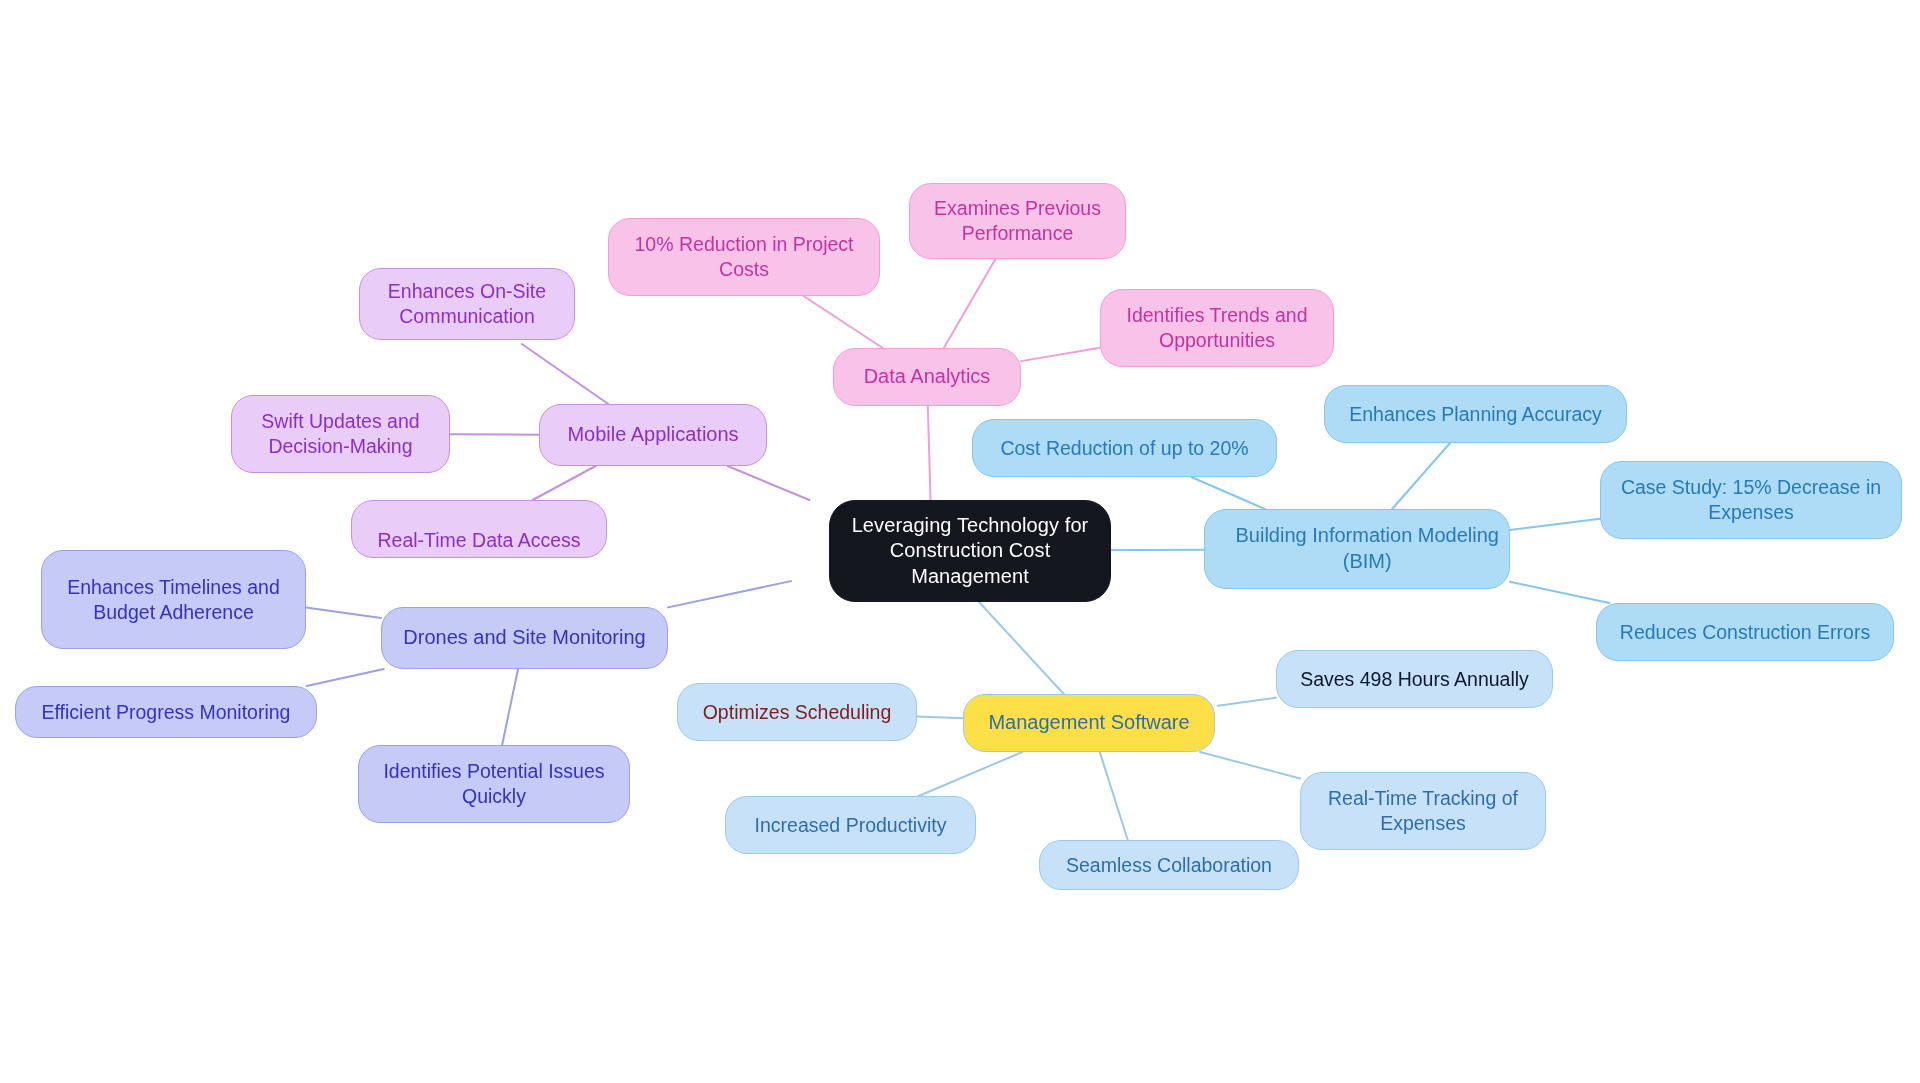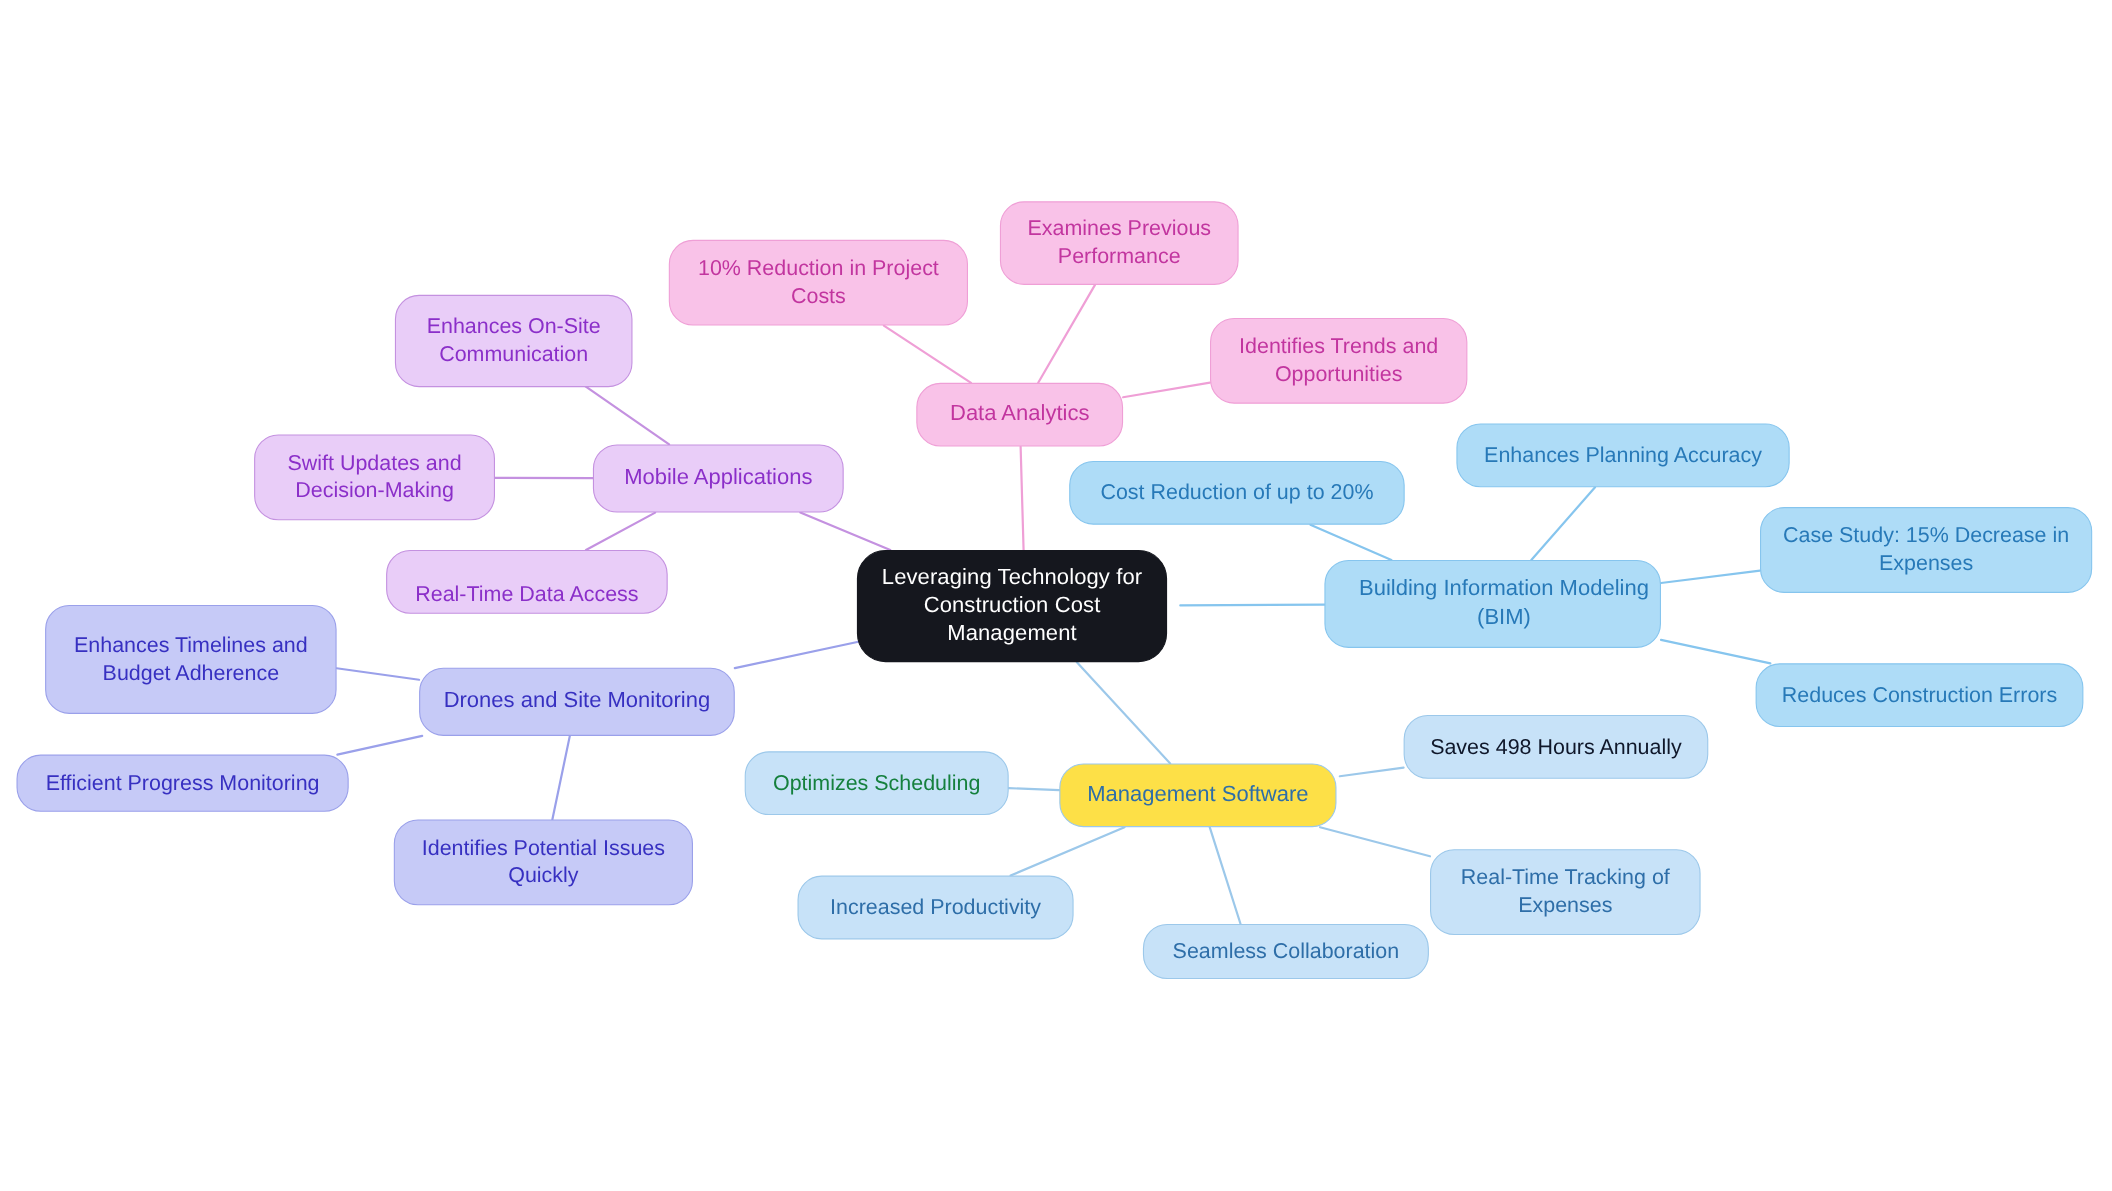--- a/index.html
+++ b/index.html
@@ -75,50 +75,50 @@
       <line x1="1510" y1="529.9720812182741" x2="1600" y2="518.7791878172588" stroke="#86c5ee" stroke-width="2" stroke-linecap="round"></line>
       <line x1="1510" y1="581.729381443299" x2="1609.433734939759" y2="603" stroke="#86c5ee" stroke-width="2" stroke-linecap="round"></line>
       <line x1="978.9970930232558" y1="602" x2="1063.7761627906978" y2="694" stroke="#9cc8ea" stroke-width="2" stroke-linecap="round"></line>
       <line x1="963" y1="718.2214650766609" x2="917" y2="716.4974446337309" stroke="#9cc8ea" stroke-width="2" stroke-linecap="round"></line>
       <line x1="1218" y1="705.6851851851852" x2="1276" y2="697.8086419753087" stroke="#9cc8ea" stroke-width="2" stroke-linecap="round"></line>
       <line x1="1022.2647058823529" y1="752" x2="918.7352941176471" y2="796" stroke="#9cc8ea" stroke-width="2" stroke-linecap="round"></line>
       <line x1="1200.0738636363635" y1="752" x2="1300" y2="778.4466165413534" stroke="#9cc8ea" stroke-width="2" stroke-linecap="round"></line>
       <line x1="1099.736301369863" y1="752" x2="1127.763698630137" y2="840" stroke="#9cc8ea" stroke-width="2" stroke-linecap="round"></line>
     </svg>
   <div id="node-layer">
-      <div class="node node-root" style="left: 779px; top: 500px; width: 282px; height: 102px; background: rgb(21, 23, 30); color: rgb(255, 255, 255); border-color: rgb(21, 23, 30);"><span>Leveraging Technology for
+      <div class="node node-root" style="left: 829px; top: 500px; width: 282px; height: 102px; background: rgb(21, 23, 30); color: rgb(255, 255, 255); border-color: rgb(21, 23, 30);"><span>Leveraging Technology for
 Construction Cost
 Management</span></div>
       <div class="node node-branch" style="left: 833px; top: 348px; width: 188px; height: 58px; background: rgb(249, 194, 232); color: rgb(194, 53, 159); border-color: rgb(239, 159, 214);"><span>Data Analytics</span></div>
       <div class="node node-leaf" style="left: 608px; top: 218px; width: 272px; height: 78px; background: rgb(249, 194, 232); color: rgb(194, 53, 159); border-color: rgb(239, 159, 214);"><span>10% Reduction in Project
 Costs</span></div>
       <div class="node node-leaf" style="left: 909px; top: 183px; width: 217px; height: 76px; background: rgb(249, 194, 232); color: rgb(194, 53, 159); border-color: rgb(239, 159, 214);"><span>Examines Previous
 Performance</span></div>
       <div class="node node-leaf" style="left: 1100px; top: 289px; width: 234px; height: 78px; background: rgb(249, 194, 232); color: rgb(194, 53, 159); border-color: rgb(239, 159, 214);"><span>Identifies Trends and
 Opportunities</span></div>
       <div class="node node-branch" style="left: 539px; top: 404px; width: 228px; height: 62px; background: rgb(233, 205, 248); color: rgb(139, 47, 201); border-color: rgb(196, 145, 224);"><span>Mobile Applications</span></div>
-      <div class="node node-leaf" style="left: 359px; top: 268px; width: 216px; height: 84px; background: rgb(233, 205, 248); color: rgb(139, 47, 201); border-color: rgb(196, 145, 224);"><span>Enhances On-Site
+      <div class="node node-leaf" style="left: 359px; top: 268px; width: 216px; height: 72px; background: rgb(233, 205, 248); color: rgb(139, 47, 201); border-color: rgb(196, 145, 224);"><span>Enhances On-Site
 Communication</span></div>
       <div class="node node-leaf" style="left: 231px; top: 395px; width: 219px; height: 78px; background: rgb(233, 205, 248); color: rgb(139, 47, 201); border-color: rgb(196, 145, 224);"><span>Swift Updates and
 Decision-Making</span></div>
       <div class="node node-leaf" style="left: 351px; top: 500px; width: 256px; height: 58px; background: rgb(233, 205, 248); color: rgb(139, 47, 201); border-color: rgb(196, 145, 224); align-items: flex-end;"><span>Real-Time Data Access</span></div>
       <div class="node node-branch" style="left: 381px; top: 607px; width: 287px; height: 62px; background: rgb(198, 202, 247); color: rgb(55, 48, 193); border-color: rgb(154, 160, 234);"><span>Drones and Site Monitoring</span></div>
       <div class="node node-leaf" style="left: 41px; top: 550px; width: 265px; height: 99px; background: rgb(198, 202, 247); color: rgb(55, 48, 193); border-color: rgb(154, 160, 234);"><span>Enhances Timelines and
 Budget Adherence</span></div>
       <div class="node node-leaf" style="left: 15px; top: 686px; width: 302px; height: 52px; background: rgb(198, 202, 247); color: rgb(55, 48, 193); border-color: rgb(154, 160, 234);"><span>Efficient Progress Monitoring</span></div>
       <div class="node node-leaf" style="left: 358px; top: 745px; width: 272px; height: 78px; background: rgb(198, 202, 247); color: rgb(55, 48, 193); border-color: rgb(154, 160, 234);"><span>Identifies Potential Issues
 Quickly</span></div>
       <div class="node node-branch" style="left: 1204px; top: 509px; width: 306px; height: 80px; background: rgb(174, 220, 247); color: rgb(39, 121, 184); border-color: rgb(134, 197, 238); justify-content: flex-end;"><span>Building Information Modeling
 (BIM)</span></div>
       <div class="node node-leaf" style="left: 972px; top: 419px; width: 305px; height: 58px; background: rgb(174, 220, 247); color: rgb(39, 121, 184); border-color: rgb(134, 197, 238);"><span>Cost Reduction of up to 20%</span></div>
       <div class="node node-leaf" style="left: 1324px; top: 385px; width: 303px; height: 58px; background: rgb(174, 220, 247); color: rgb(39, 121, 184); border-color: rgb(134, 197, 238);"><span>Enhances Planning Accuracy</span></div>
       <div class="node node-leaf" style="left: 1600px; top: 461px; width: 302px; height: 78px; background: rgb(174, 220, 247); color: rgb(39, 121, 184); border-color: rgb(134, 197, 238);"><span>Case Study: 15% Decrease in
 Expenses</span></div>
       <div class="node node-leaf" style="left: 1596px; top: 603px; width: 298px; height: 58px; background: rgb(174, 220, 247); color: rgb(39, 121, 184); border-color: rgb(134, 197, 238);"><span>Reduces Construction Errors</span></div>
       <div class="node node-branch" style="left: 963px; top: 694px; width: 252px; height: 58px; background: #fde047; color: rgb(46, 110, 168); border-color: rgb(156, 200, 234);"><span>Management Software</span></div>
-      <div class="node node-leaf" style="left: 677px; top: 683px; width: 240px; height: 58px; background: rgb(199, 226, 248); color: #15803d; border-color: rgb(156, 200, 234); align-items: center;"><span>Optimizes Scheduling</span></div>
+      <div class="node node-leaf" style="left: 677px; top: 683px; width: 240px; height: 58px; background: rgb(199, 226, 248); color: #7f1d1d; border-color: rgb(156, 200, 234); align-items: center;"><span>Optimizes Scheduling</span></div>
       <div class="node node-leaf" style="left: 1276px; top: 650px; width: 277px; height: 58px; background: rgb(199, 226, 248); color: #0f172a; border-color: rgb(156, 200, 234);"><span>Saves 498 Hours Annually</span></div>
       <div class="node node-leaf" style="left: 725px; top: 796px; width: 251px; height: 58px; background: rgb(199, 226, 248); color: rgb(46, 110, 168); border-color: rgb(156, 200, 234);"><span>Increased Productivity</span></div>
       <div class="node node-leaf" style="left: 1300px; top: 772px; width: 246px; height: 78px; background: rgb(199, 226, 248); color: rgb(46, 110, 168); border-color: rgb(156, 200, 234);"><span>Real-Time Tracking of
 Expenses</span></div>
       <div class="node node-leaf" style="left: 1039px; top: 840px; width: 260px; height: 50px; background: rgb(199, 226, 248); color: rgb(46, 110, 168); border-color: rgb(156, 200, 234);"><span>Seamless Collaboration</span></div>
     </div>
 </div>
 
 </body></html>

